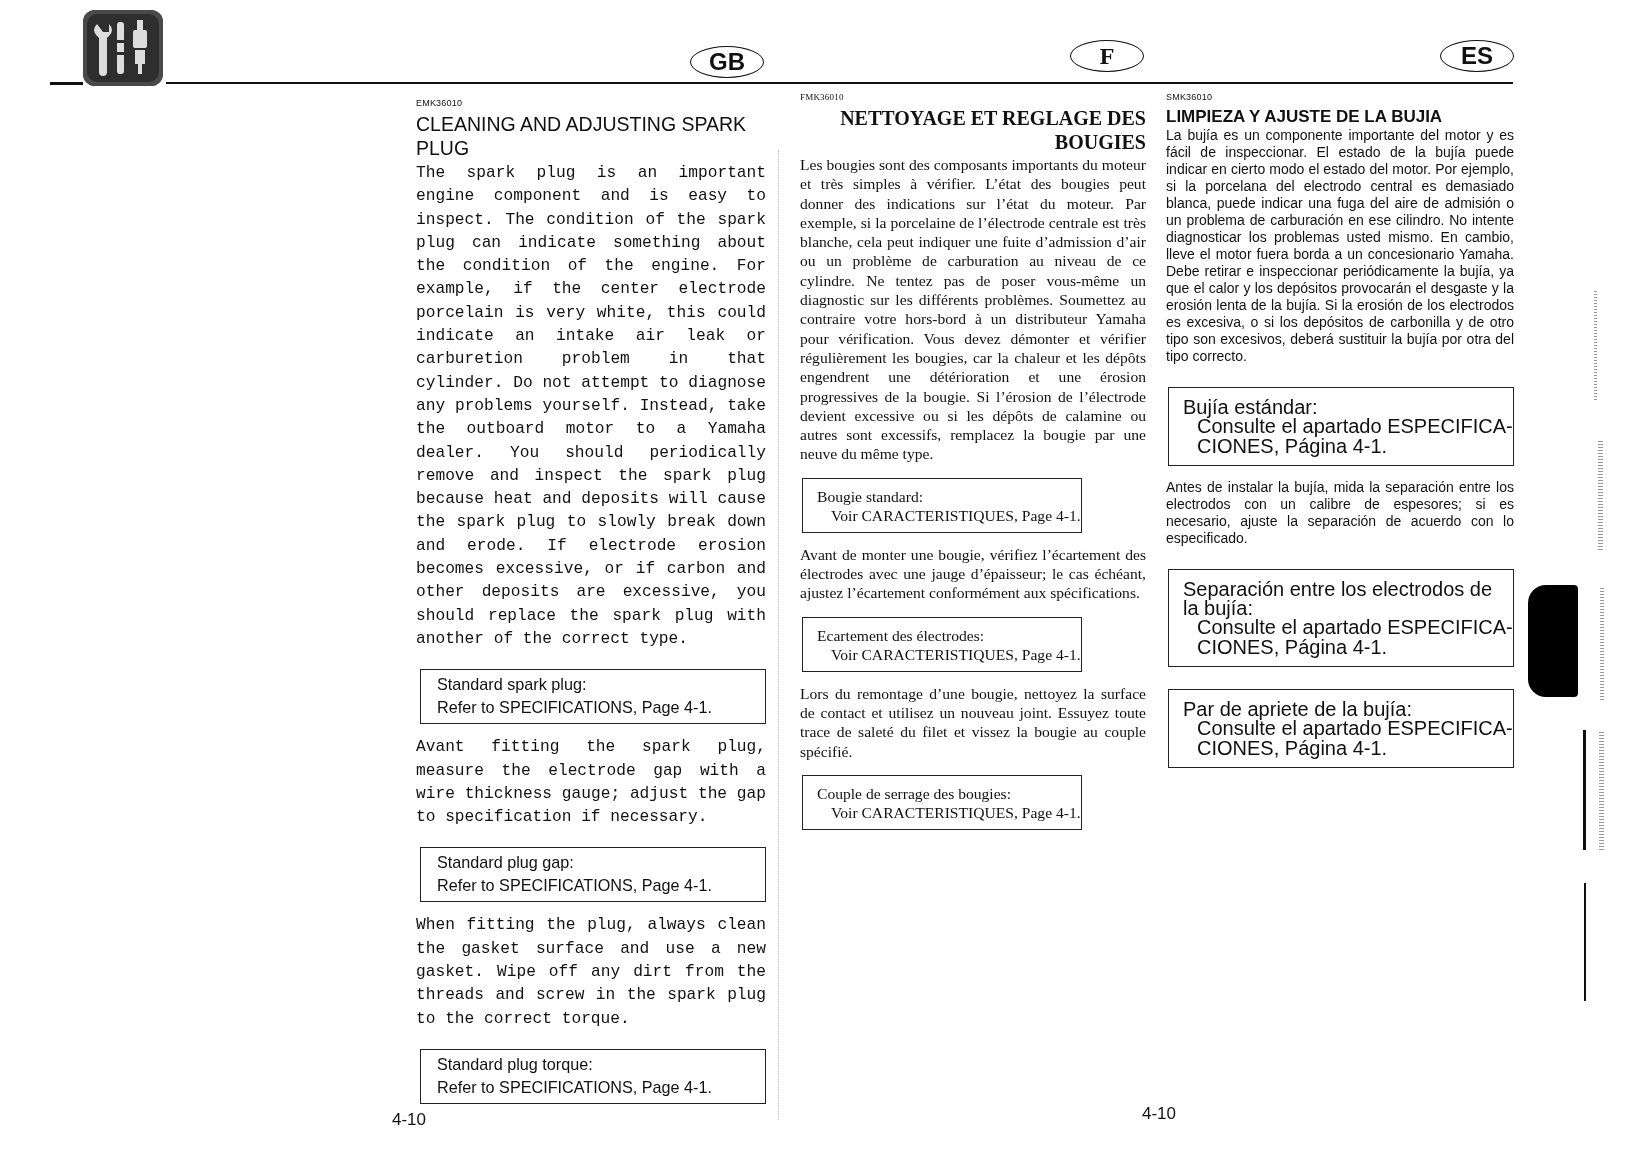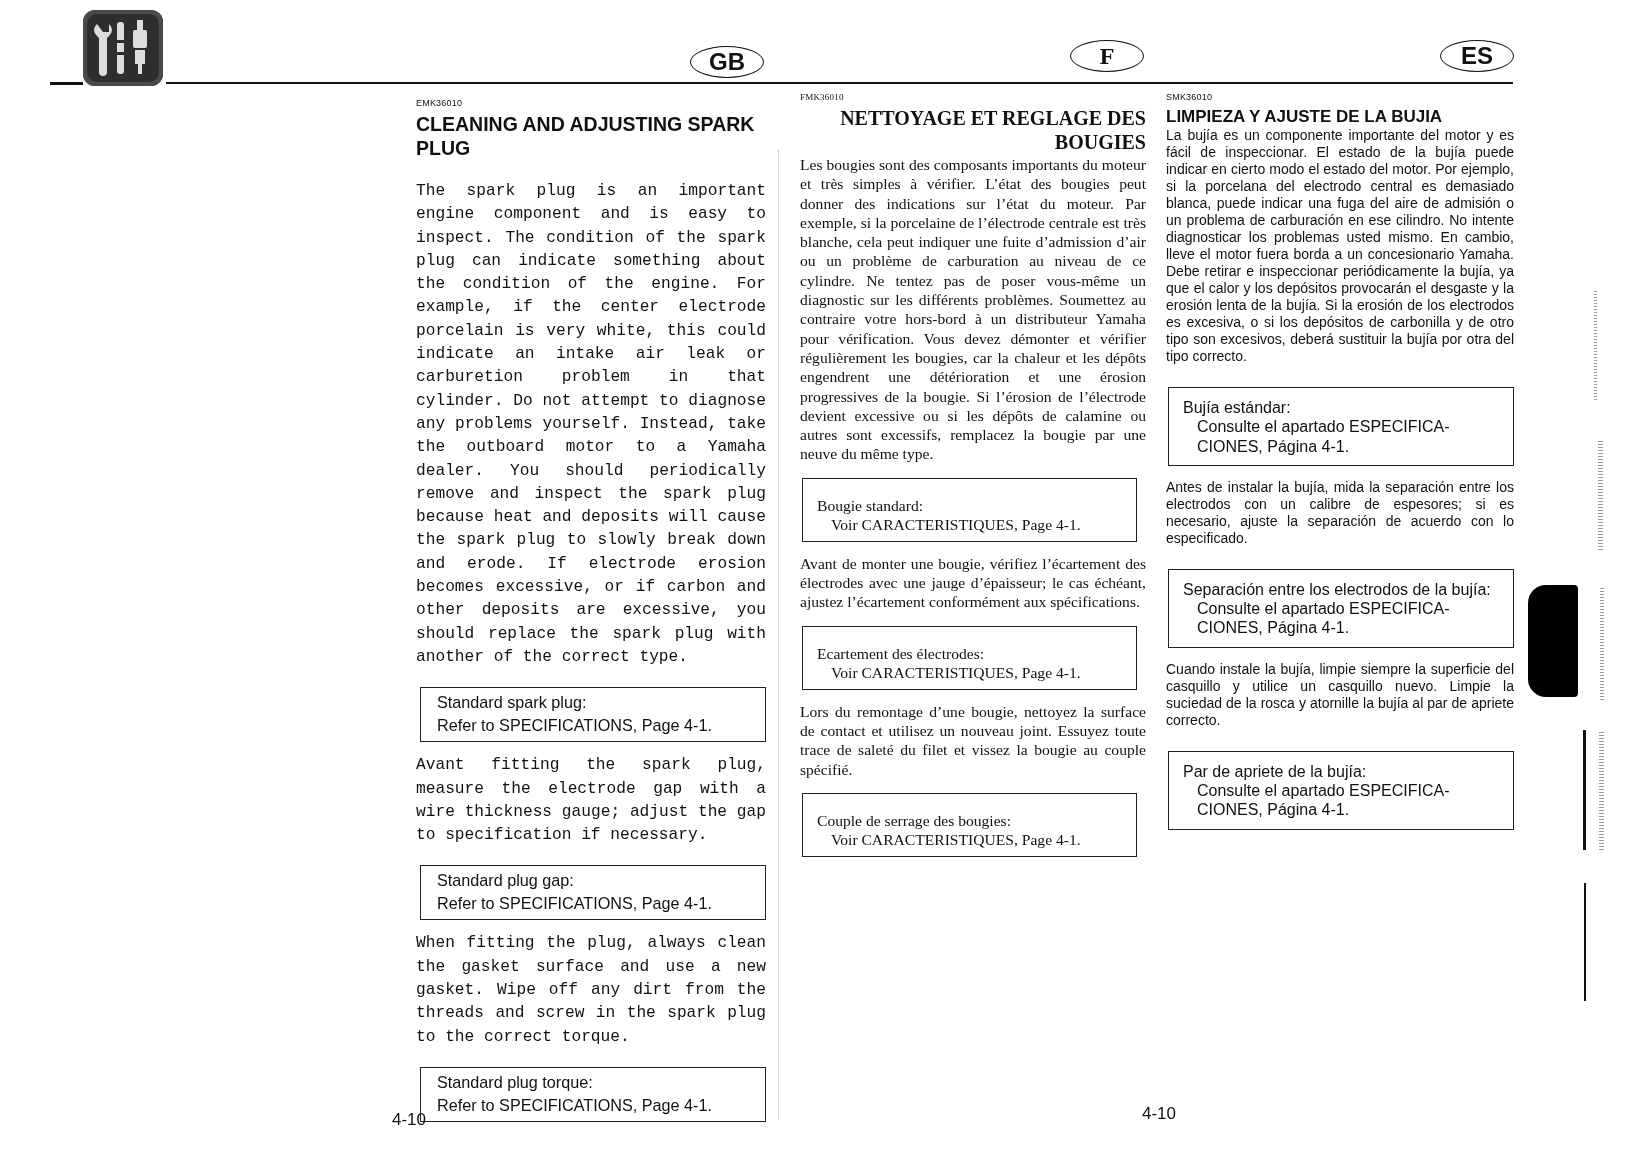--- a/index.html
+++ b/index.html
@@ -18,32 +18,32 @@
   .badge-f  { left: 1070px; top: 40px; width: 72px; }
   .badge-es { left: 1440px; top: 40px; width: 72px; }
 
   
   .col { position: absolute; }
   .col-gb { left: 416px; top: 98px; width: 350px; }
   .col-f  { left: 800px; top: 92px; width: 346px; }
   .col-es { left: 1166px; top: 92px; width: 348px; }
 
   .code { font-size: 9px; letter-spacing: 0.2px; margin-bottom: 4px; }
-  .gb-title { font-family: "Liberation Sans", sans-serif; font-weight: bold; font-size: 19.5px; line-height: 24px; margin: 0 0 20px 0; }
+  .gb-title { font-family: "Liberation Sans", sans-serif; font-weight: normal; font-size: 19.5px; line-height: 24px; margin: 0 0 2px 0; }
   .gb-body { font-family: Liberation Mono, monospace; font-size: 16.2px; line-height: 23.3px; text-align: justify; margin: 0; }
   .f-title { font-family: "Liberation Serif", serif; font-weight: bold; font-size: 20px; line-height: 24px; margin: 0 0 1px 0; text-align: right; }
   .f-body { font-family: "Liberation Serif", serif; font-size: 15.6px; line-height: 19.3px; text-align: justify; margin: 0; }
   .es-title { font-family: "Liberation Sans", sans-serif; font-weight: bold; font-size: 17px; line-height: 21px; margin: 0; }
   .es-body { font-family: "Liberation Sans", sans-serif; font-size: 14px; line-height: 17px; text-align: justify; margin: 0; }
 
   .spec { border: 1.3px solid #222; box-sizing: border-box; }
   .gb-spec { margin: 18px 0 12px 4px; width: 346px; padding: 3px 0 4px 16px; font-family: "Liberation Sans", sans-serif; font-size: 16.2px; line-height: 23px; }
-  .f-spec { margin: 14px 0 12px 2px; width: 335px; padding: 17px 0 6px 14px; font-family: "Liberation Serif", serif; font-size: 15.6px; line-height: 19.5px; }
+  .f-spec { margin: 14px 0 12px 2px; width: 280px; padding: 8px 0 6px 14px; font-family: "Liberation Serif", serif; font-size: 15.6px; line-height: 19.5px; }
   .f-spec .l2 { padding-left: 14px; }
-  .es-spec { margin: 22px 0 13px 2px; width: 346px; padding: 10px 0 9px 14px; font-family: "Liberation Sans", sans-serif; font-size: 16px; line-height: 19.3px; }
+  .es-spec { margin: 22px 0 13px 2px; width: 346px; padding: 10px 0 9px 14px; font-family: "Liberation Sans", sans-serif; font-size: 20px; line-height: 19.3px; }
   .es-spec .l2 { padding-left: 14px; }
 
   .divider { position: absolute; left: 778px; top: 150px; width: 0; height: 970px; border-left: 1px dotted #bbb; }
   .page-num { font-family: "Liberation Sans", sans-serif; font-size: 17px; }
   .pn-left { left: 392px; top: 1110px; }
   .pn-right { left: 1142px; top: 1104px; }
 
   
   .side-tab { left: 1528px; top: 585px; width: 50px; height: 112px; background: #000; border-radius: 18px 4px 4px 18px; }
   .mark { background: #111; }
@@ -128,21 +128,20 @@
     <div>Bujía estándar:</div>
     <div class="l2">Consulte el apartado ESPECIFICA-</div>
     <div class="l2">CIONES, Página 4-1.</div>
   </div>
   <p class="es-body">Antes de instalar la bujía, mida la separación entre los electrodos con un calibre de espesores; si es necesario, ajuste la separación de acuerdo con lo especificado.</p>
   <div class="spec es-spec">
     <div>Separación entre los electrodos de la bujía:</div>
     <div class="l2">Consulte el apartado ESPECIFICA-</div>
     <div class="l2">CIONES, Página 4-1.</div>
   </div>
-  <p class="es-body">Cuando instale la bujía, limpie siempre la superficie del casquillo y utilice un casquillo nuevo. Limpie la suciedad de la rosca y atornille la bujía al par de apriete correcto.</p>
   <div class="spec es-spec">
     <div>Par de apriete de la bujía:</div>
     <div class="l2">Consulte el apartado ESPECIFICA-</div>
     <div class="l2">CIONES, Página 4-1.</div>
   </div>
 </div>
 
 <div class="abs page-num pn-left">4-10</div>
 <div class="abs page-num pn-right">4-10</div>
 

